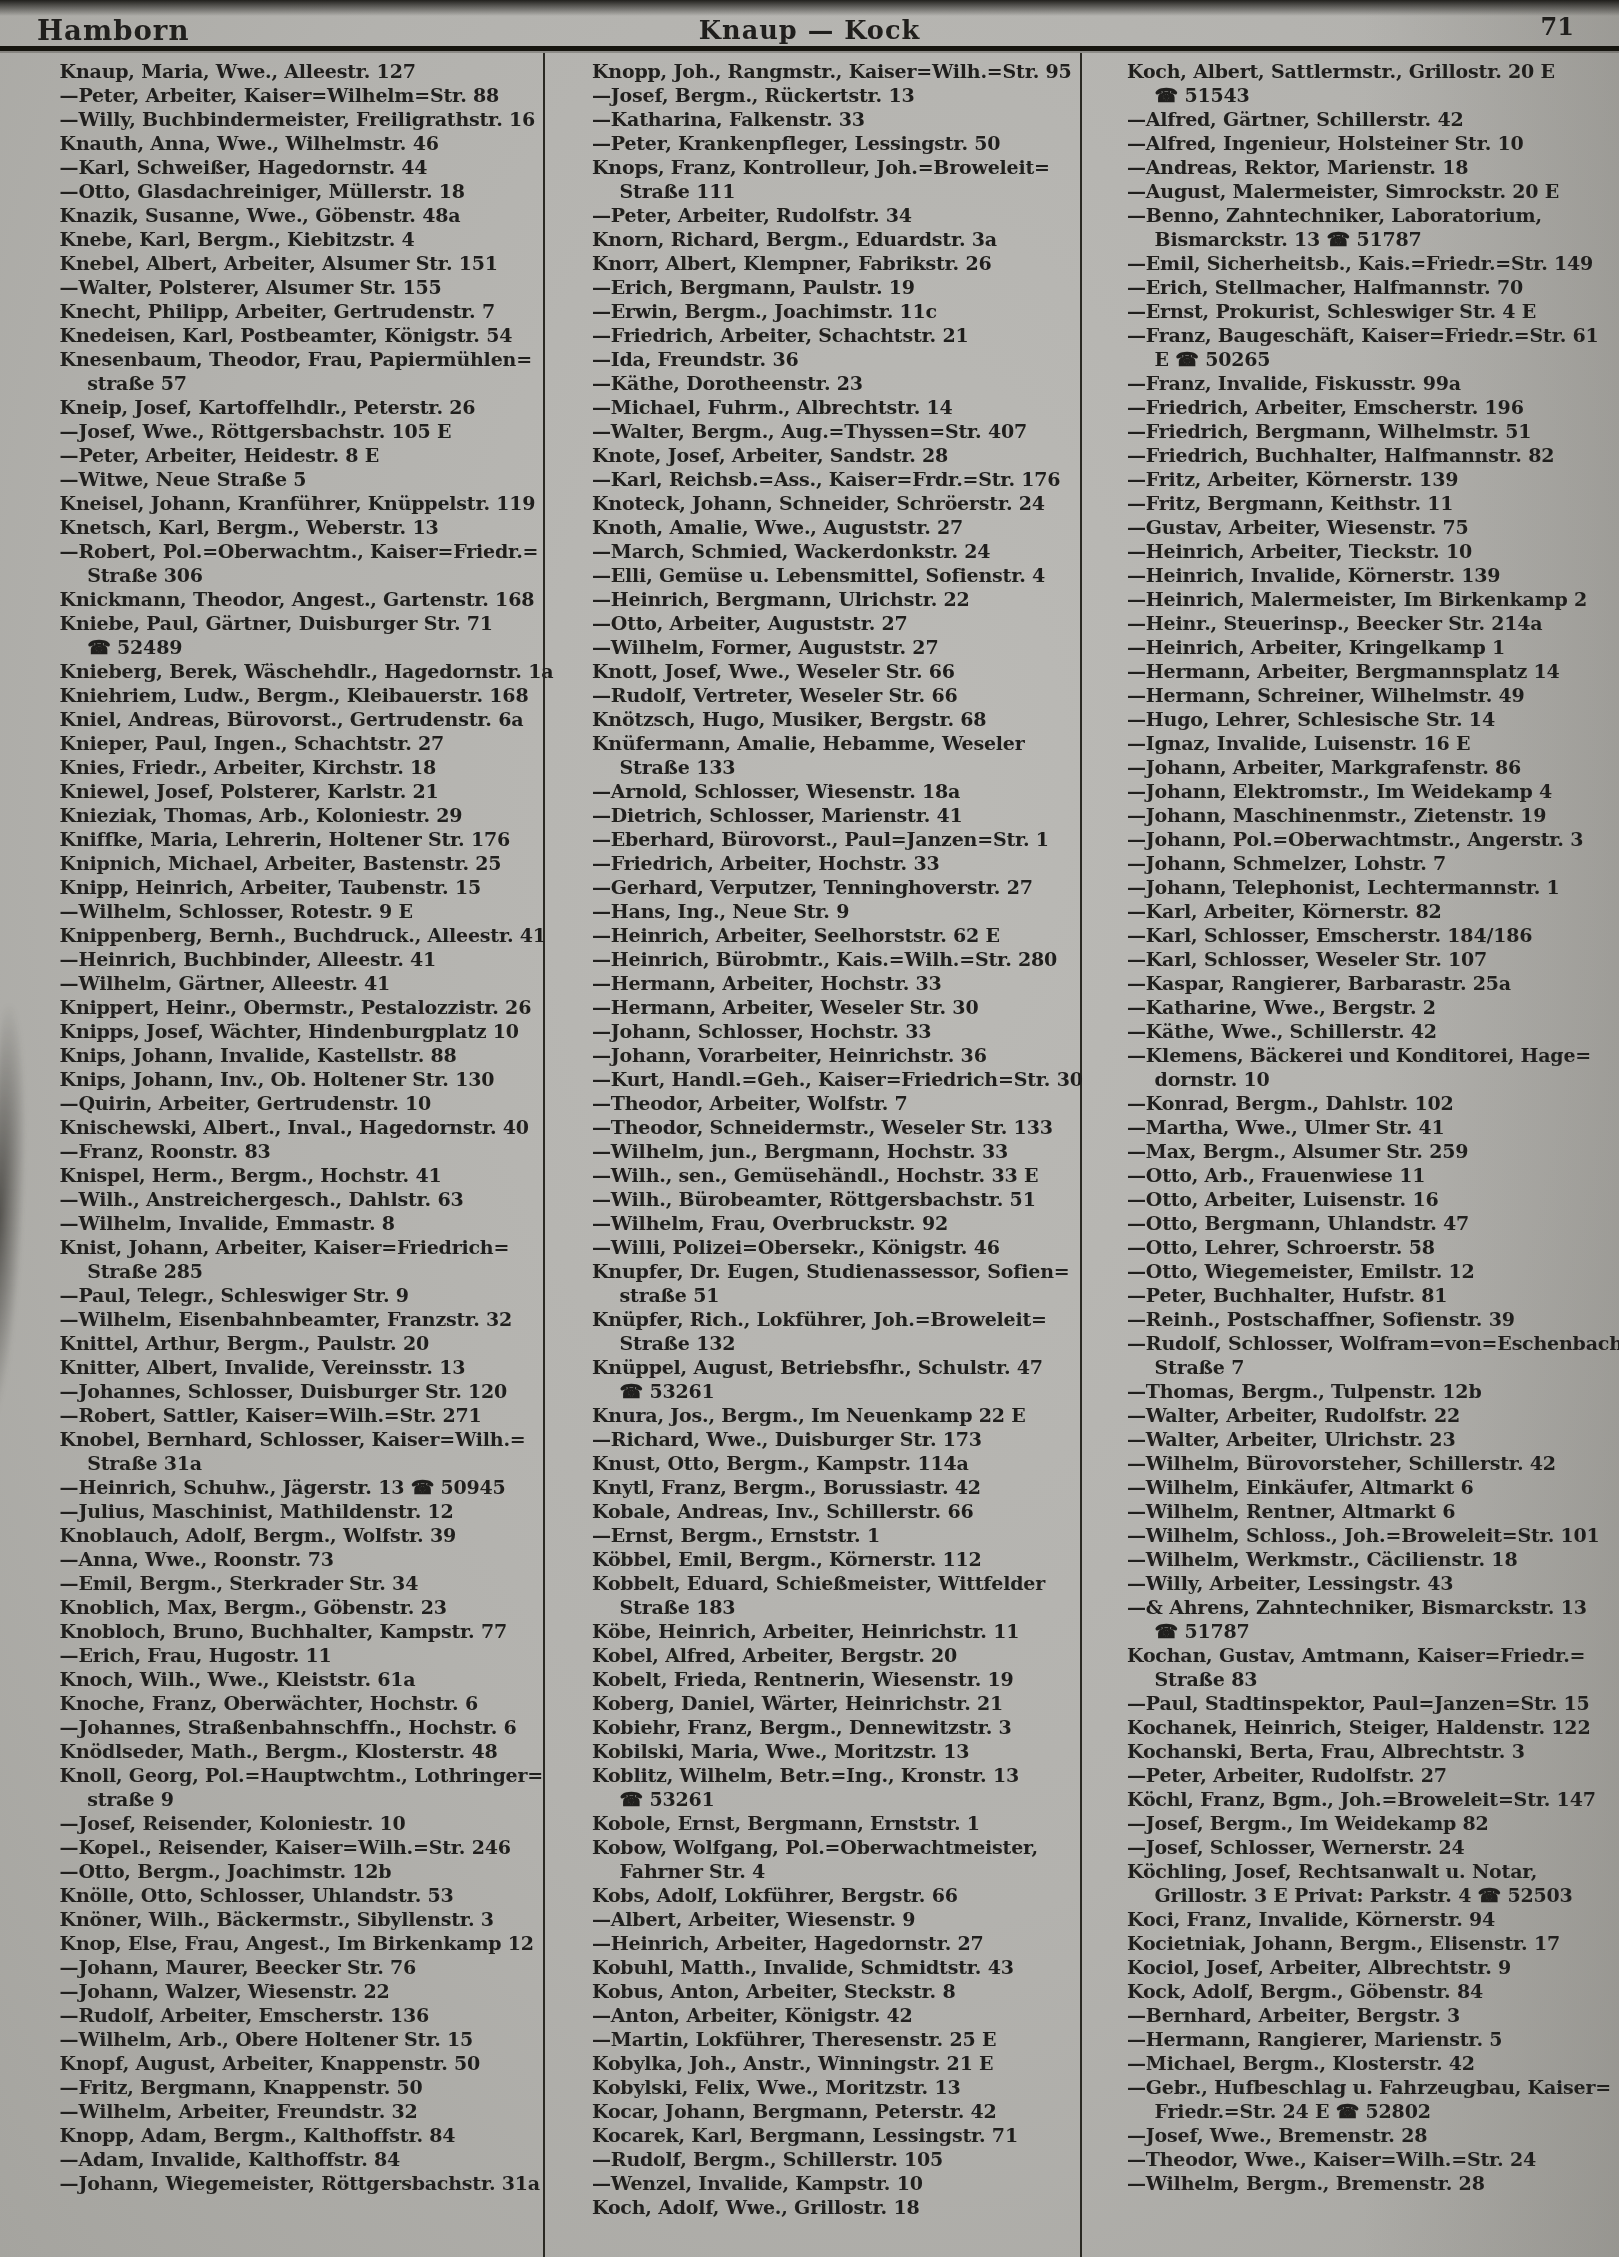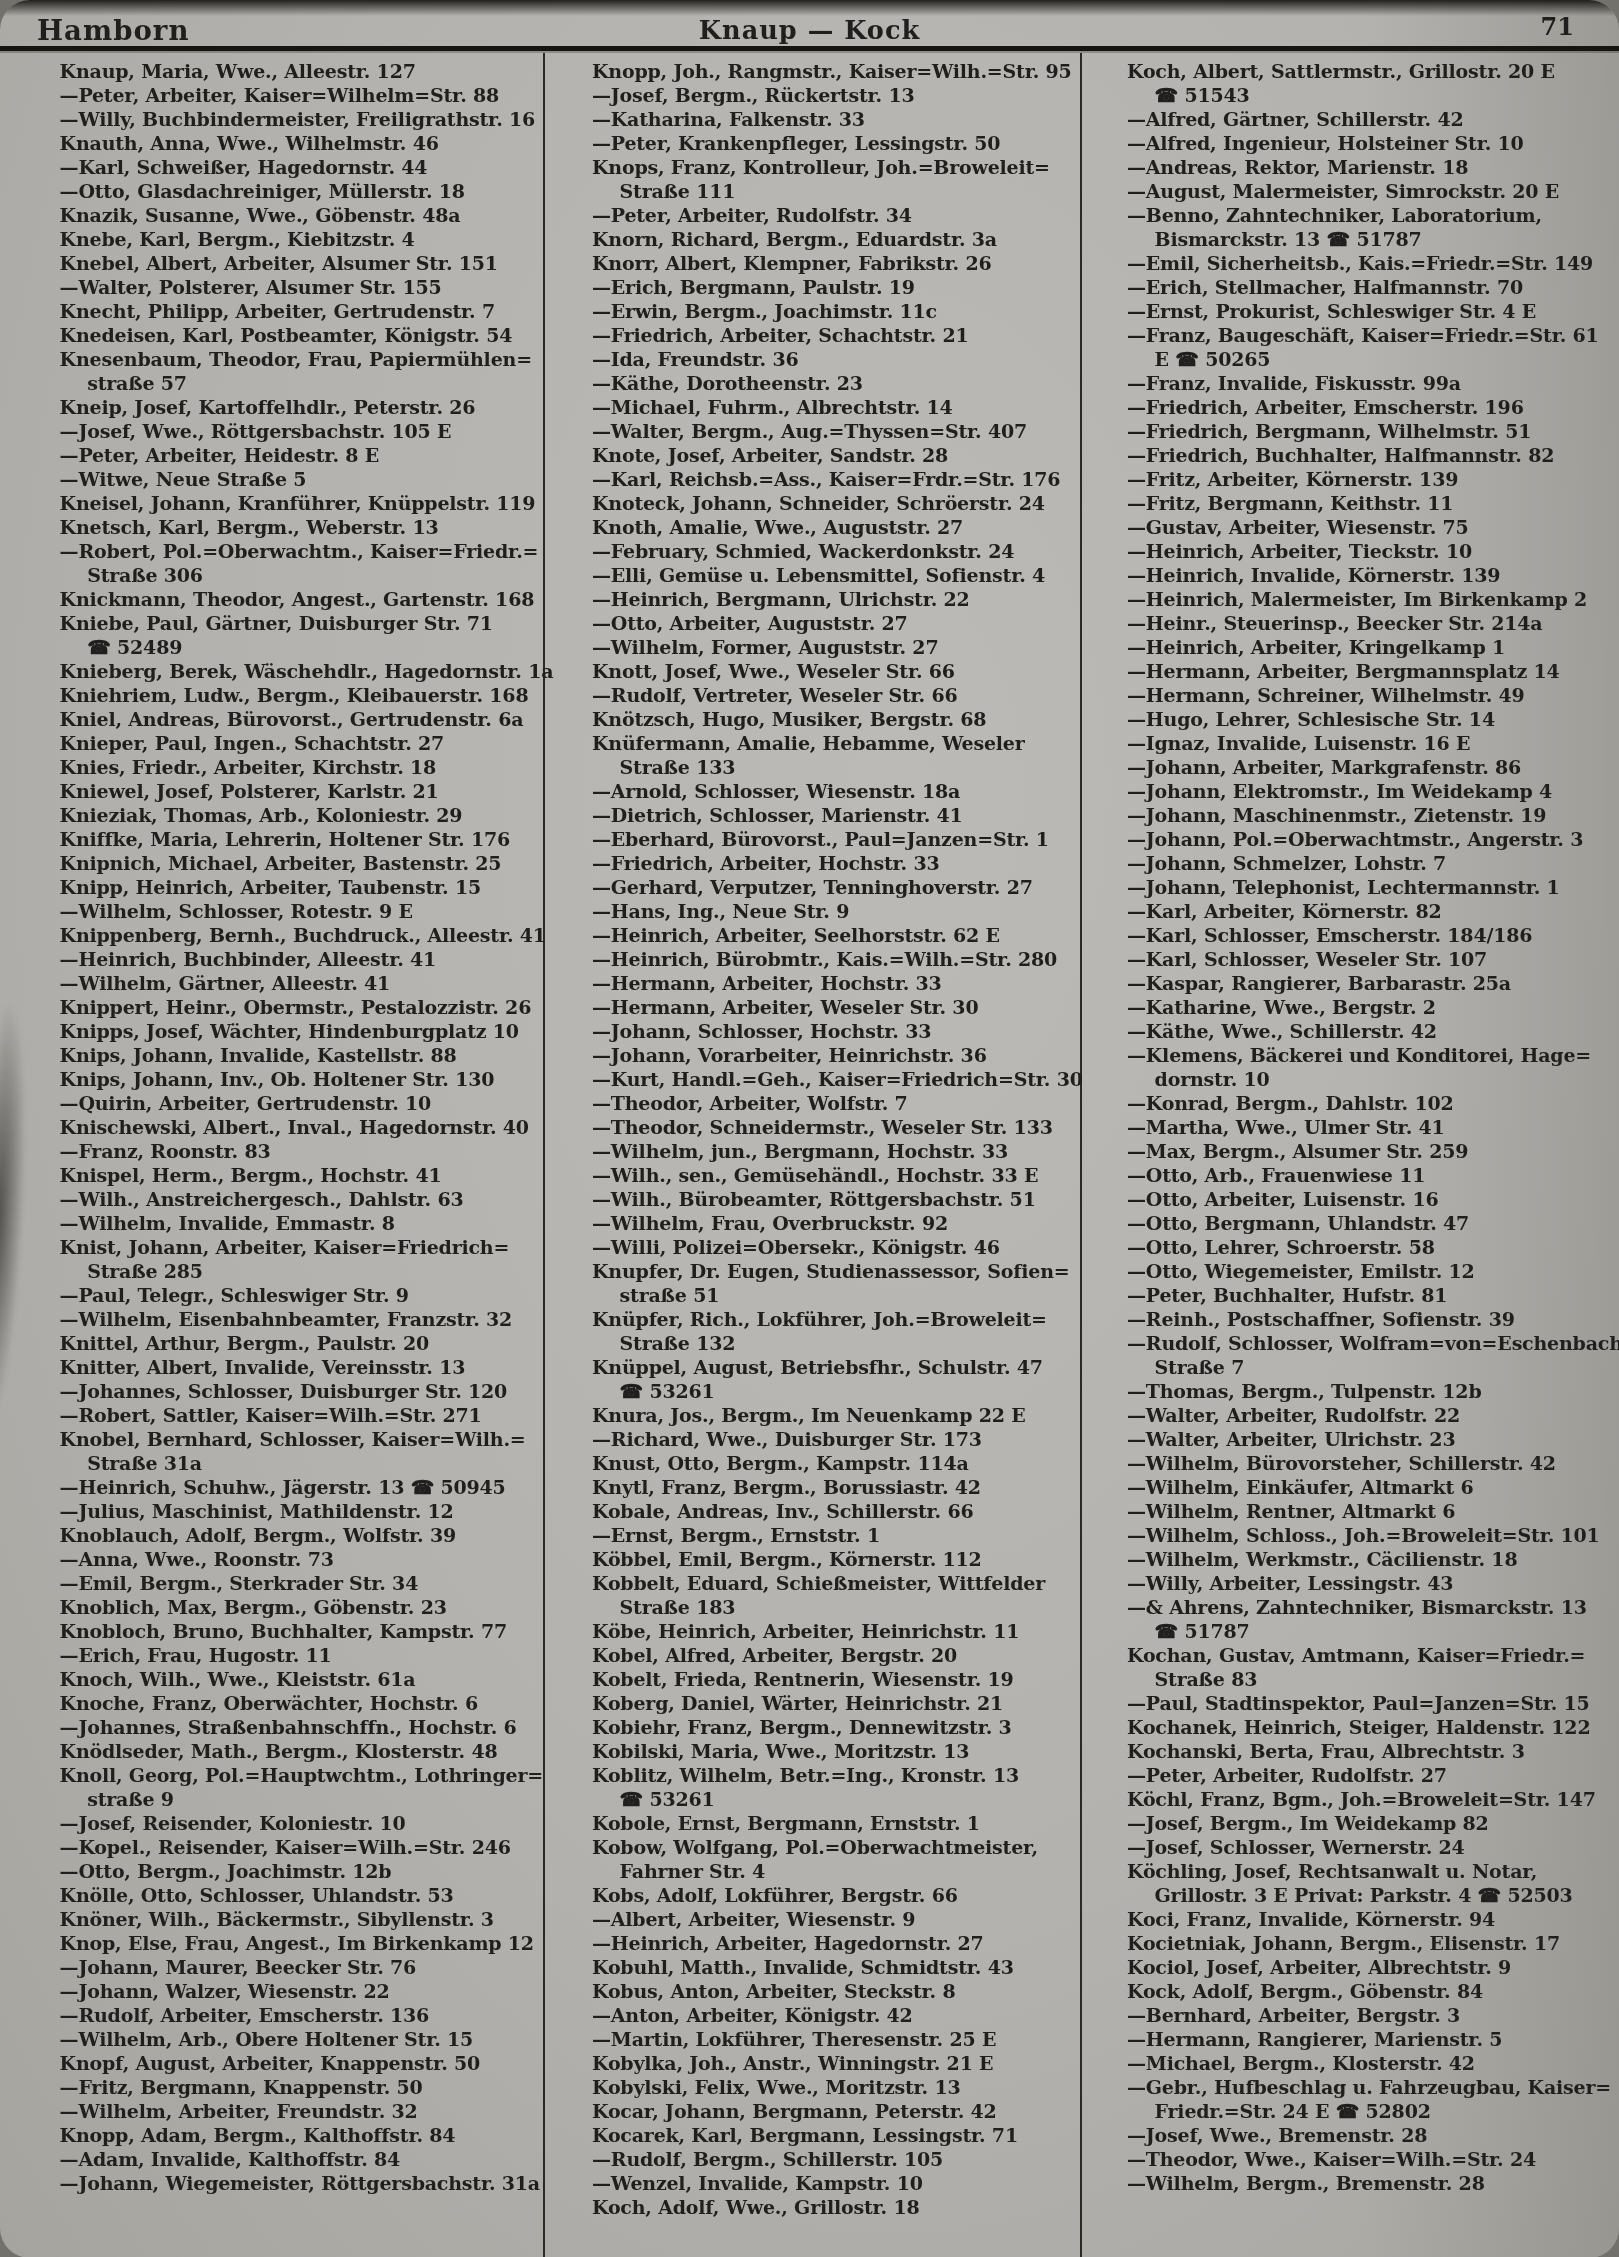--- a/index.html
+++ b/index.html
@@ -6,21 +6,20 @@
   .page{
     position:relative;
     width:1619px;height:2258px;
     margin:0 auto;
     background-color:#b4b3af;
     background-image:radial-gradient(ellipse at 55% 35%, #bbbab6 0%, #b3b2ae 55%, #a5a49f 100%);
     font-family:"DejaVu Serif","Liberation Serif",serif;
     font-weight:bold;
     color:#201f1d;
     overflow:hidden;
-    border-radius:30px;
   }
   .page::before{
     content:"";position:absolute;top:0;left:0;right:0;height:15.8px;
     background:linear-gradient(180deg,rgba(18,17,14,.9),rgba(18,17,14,0));
     z-index:5;pointer-events:none;
   }
   .edge-stain{
     position:absolute;left:-9.9px;top:1005px;width:33px;height:424px;
     background:radial-gradient(ellipse at 25% 50%, rgba(28,26,22,.65), rgba(28,26,22,0) 72%);
     transform:rotate(3deg);filter:blur(2px);z-index:4;
@@ -169,21 +168,21 @@
       <div class="ln">—Erwin, Bergm., Joachimstr. 11c</div>
       <div class="ln">—Friedrich, Arbeiter, Schachtstr. 21</div>
       <div class="ln">—Ida, Freundstr. 36</div>
       <div class="ln">—Käthe, Dorotheenstr. 23</div>
       <div class="ln">—Michael, Fuhrm., Albrechtstr. 14</div>
       <div class="ln">—Walter, Bergm., Aug.=Thyssen=Str. 407</div>
       <div class="ln">Knote, Josef, Arbeiter, Sandstr. 28</div>
       <div class="ln">—Karl, Reichsb.=Ass., Kaiser=Frdr.=Str. 176</div>
       <div class="ln">Knoteck, Johann, Schneider, Schröerstr. 24</div>
       <div class="ln">Knoth, Amalie, Wwe., Auguststr. 27</div>
-      <div class="ln">—February, Schmied, Wackerdonkstr. 24</div>
+      <div class="ln">—March, Schmied, Wackerdonkstr. 24</div>
       <div class="ln">—Elli, Gemüse u. Lebensmittel, Sofienstr. 4</div>
       <div class="ln">—Heinrich, Bergmann, Ulrichstr. 22</div>
       <div class="ln">—Otto, Arbeiter, Auguststr. 27</div>
       <div class="ln">—Wilhelm, Former, Auguststr. 27</div>
       <div class="ln">Knott, Josef, Wwe., Weseler Str. 66</div>
       <div class="ln">—Rudolf, Vertreter, Weseler Str. 66</div>
       <div class="ln">Knötzsch, Hugo, Musiker, Bergstr. 68</div>
       <div class="ln">Knüfermann, Amalie, Hebamme, Weseler</div>
       <div class="ln ind">Straße 133</div>
       <div class="ln">—Arnold, Schlosser, Wiesenstr. 18a</div>

